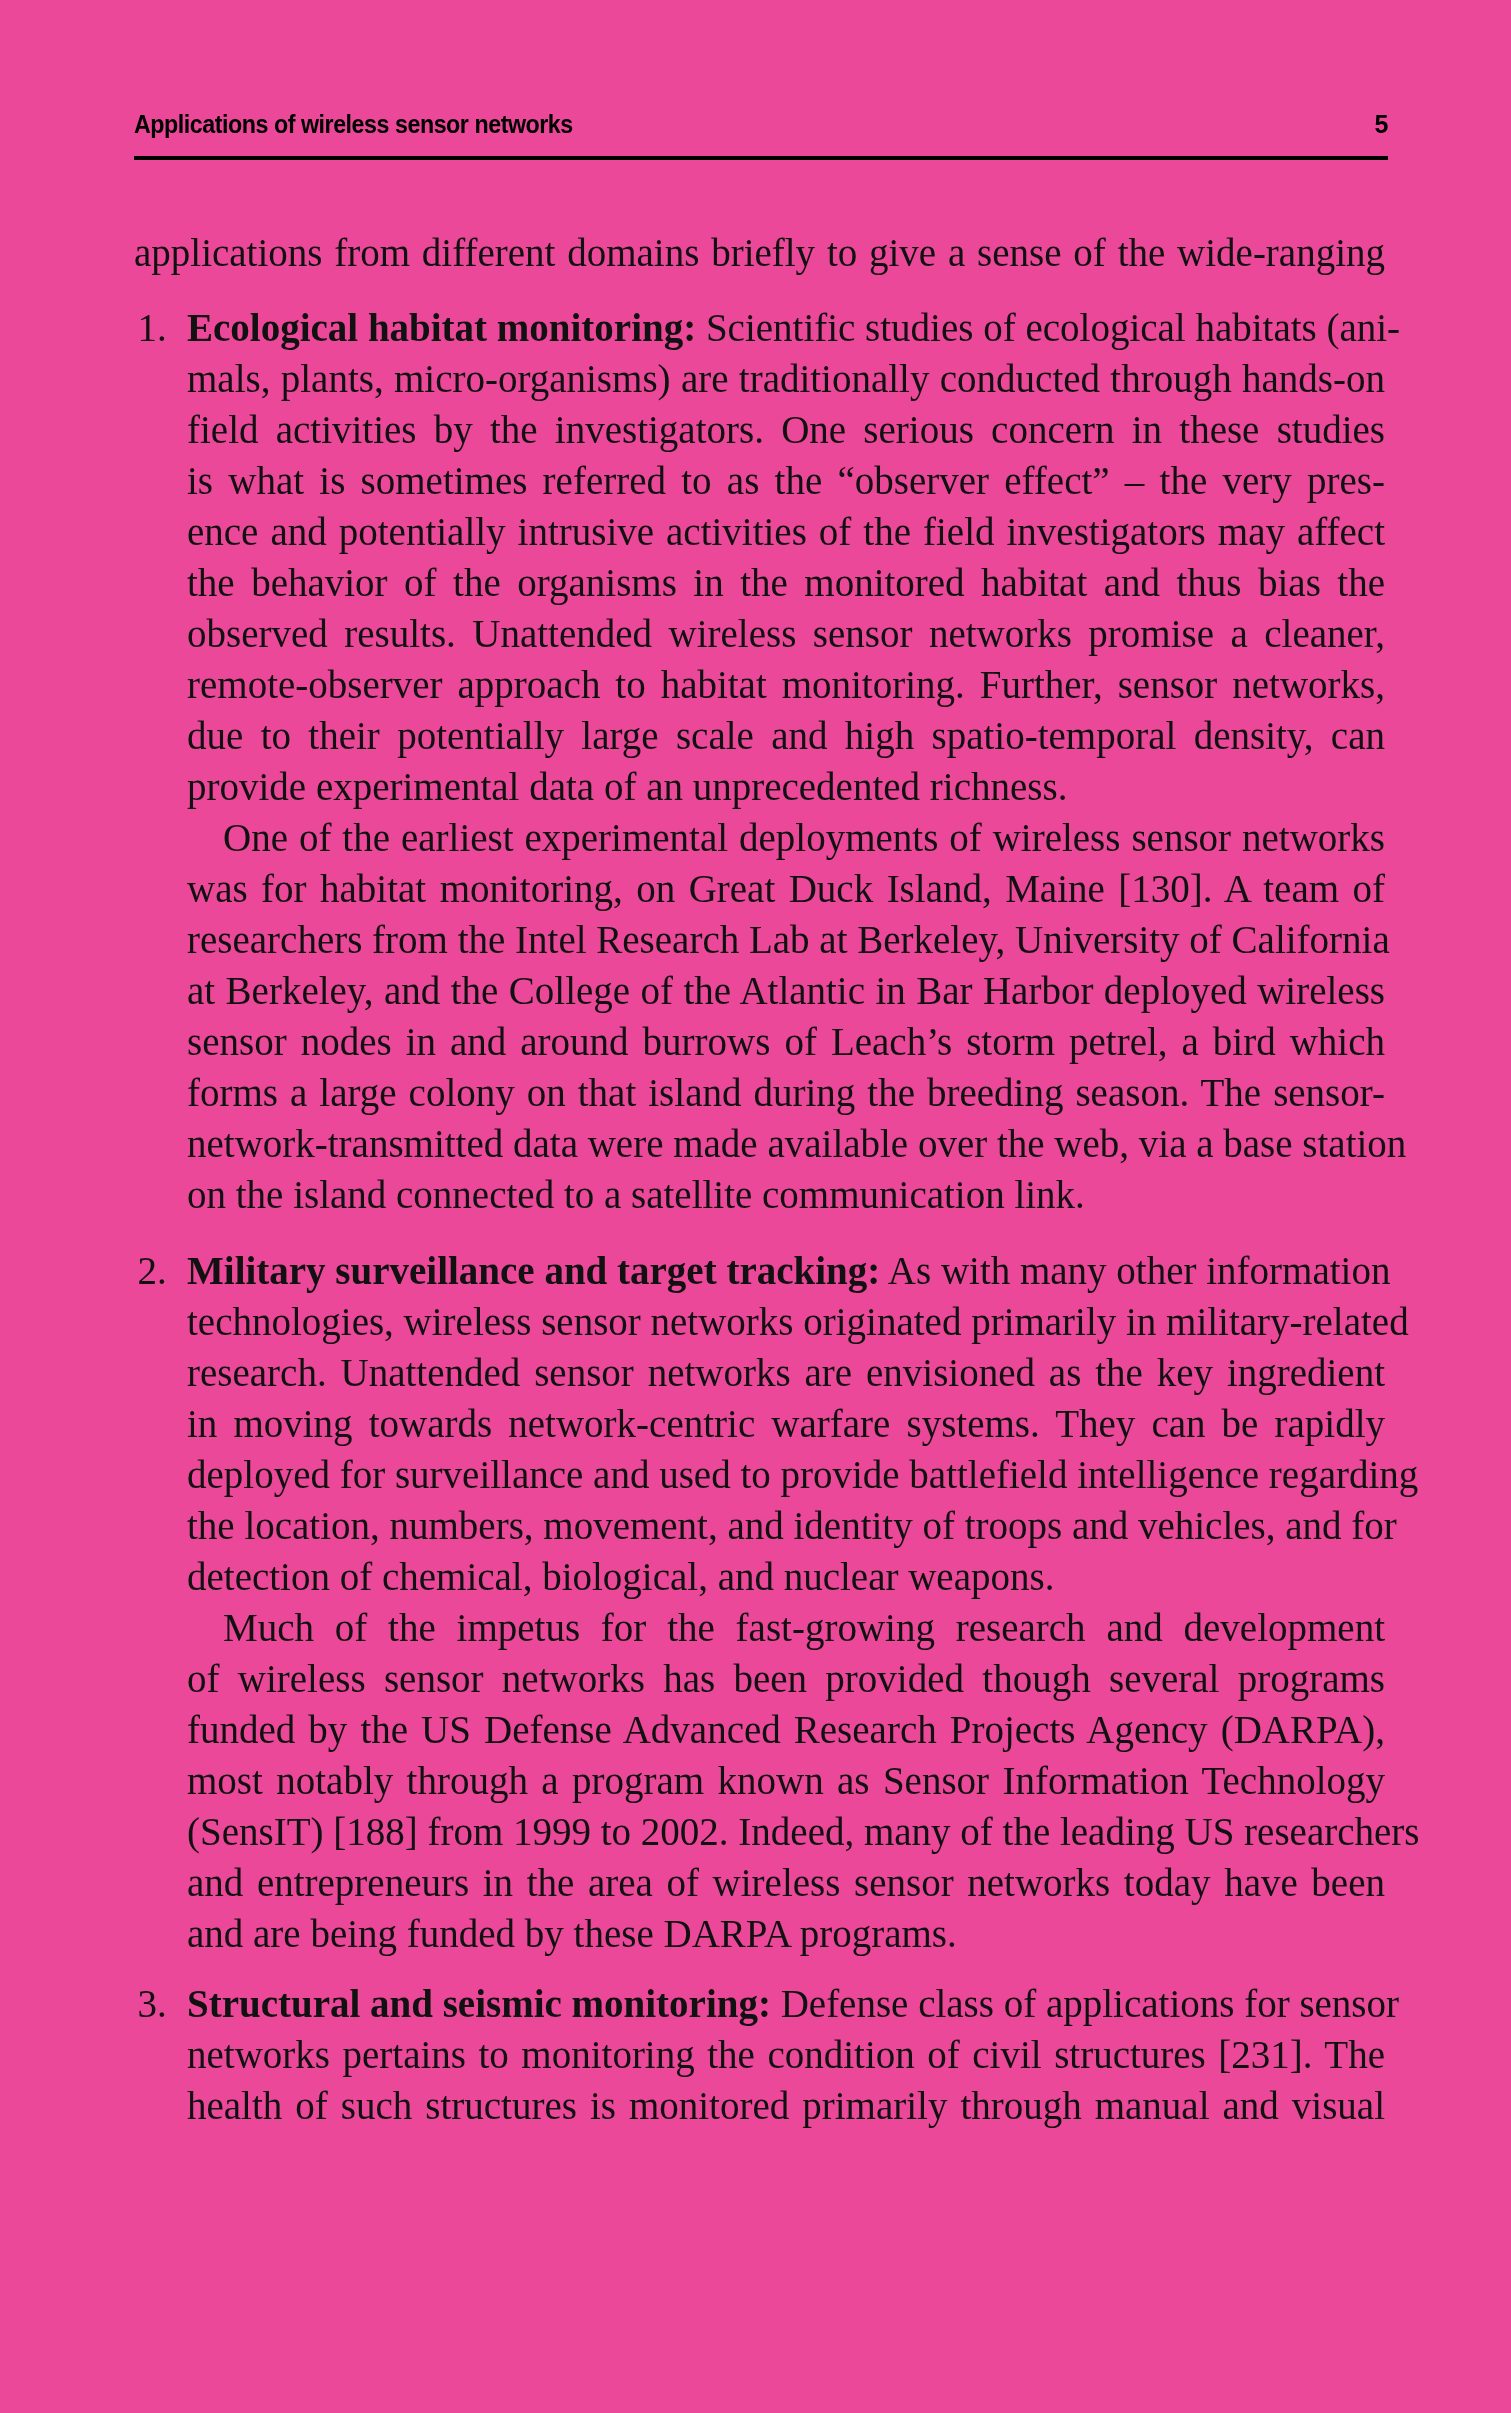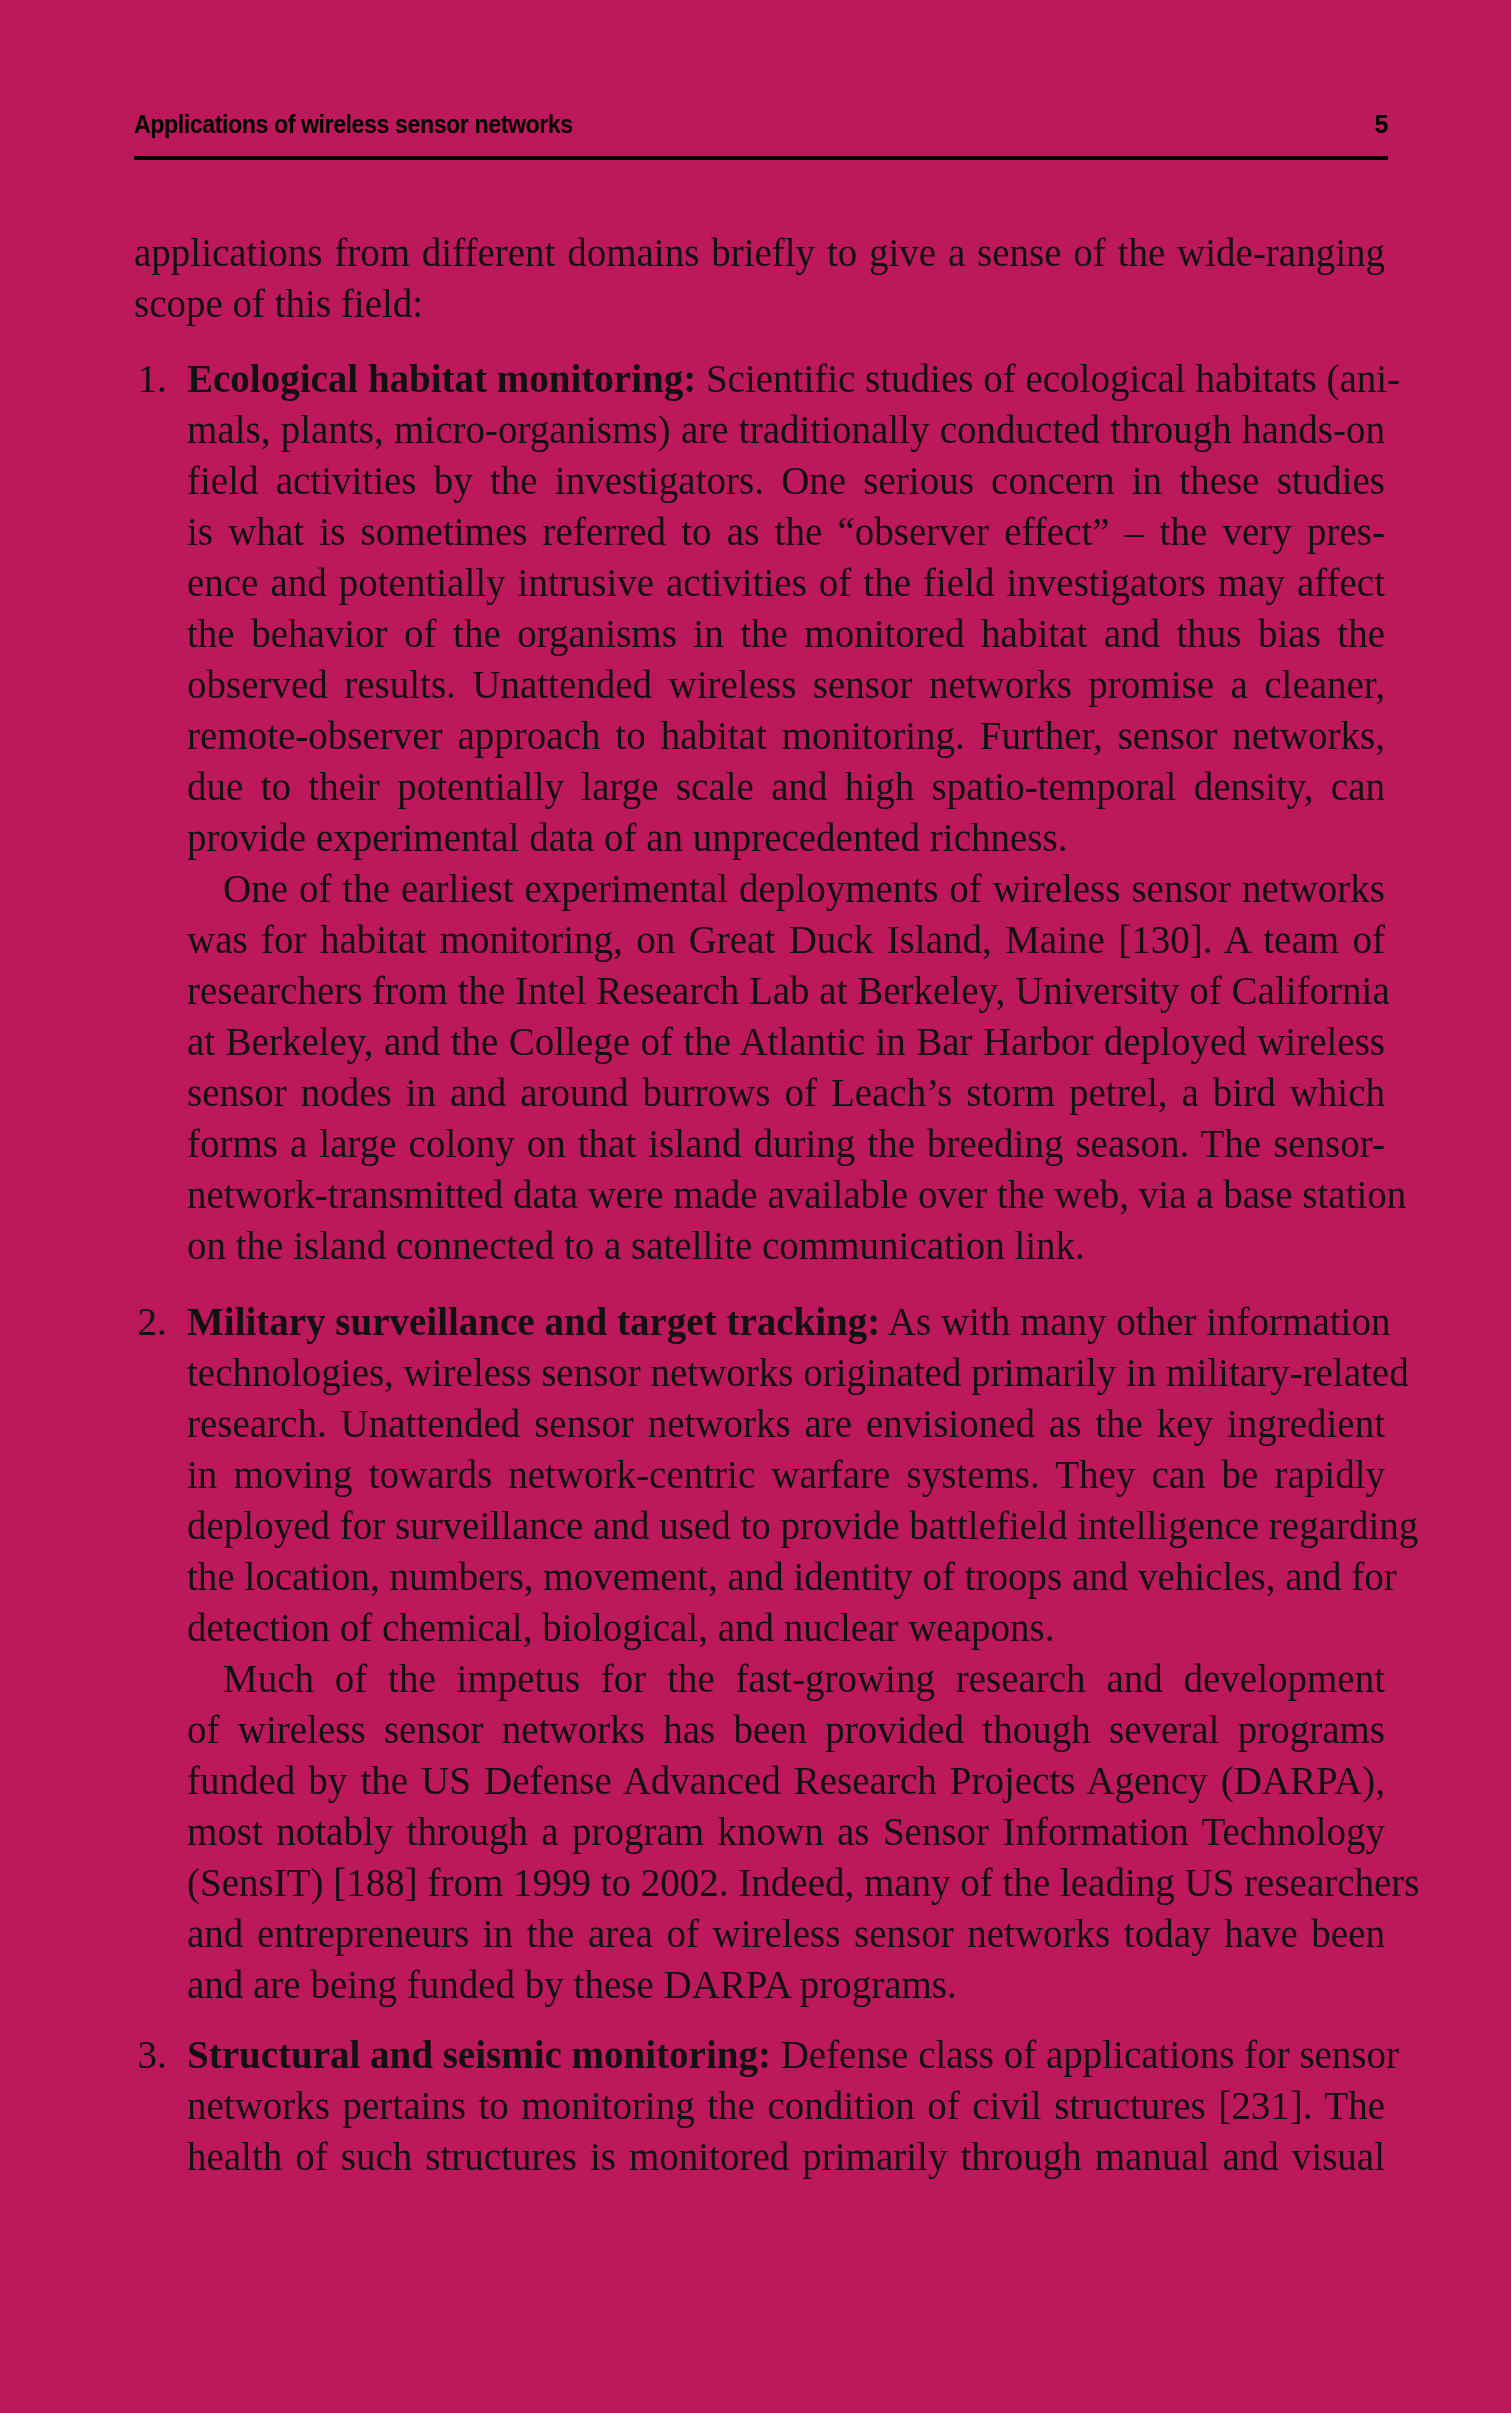--- a/index.html
+++ b/index.html
@@ -1,17 +1,17 @@
 <!DOCTYPE html>
 <html style="font-size:14px"><head>
 <meta charset="utf-8">
 <style>
   html, body { margin: 0; padding: 0; background: #ffffff; }
   body { width: 1512px; height: 2413px; position: relative; overflow: hidden; color: #111111; }
-  .page { position: absolute; left: 0; top: 0; width: 1512px; height: 2413px; background: #be185d; }
+  .page { position: absolute; left: 0; top: 0; width: 1512px; height: 2413px; background: #ec4899; }
   .running-head {
     position: absolute; left: 134px; top: 110px; width: 1254px; height: 32px;
     font-family: "Liberation Sans", sans-serif; font-weight: bold; font-size: 25px;
     color: #000; letter-spacing: -0.5px;
   }
   .running-head .title { position: absolute; left: 0; top: 0; transform: scaleX(0.93); transform-origin: left top; }
   .running-head .folio { position: absolute; right: 0; top: 0; }
   .rule { position: absolute; left: 134px; top: 156px; width: 1254px; height: 3.5px; background: #000; }
   .body {
     position: absolute; left: 134px; top: 227px; width: 1251px;
@@ -35,21 +35,20 @@
   <div class="running-head">
     <span class="title">Applications of wireless sensor networks</span>
     <span class="folio">5</span>
   </div>
   <div class="rule"></div>
 
   <div class="body">
 
     <div class="intro">
       <div class="line">applications from different domains briefly to give a sense of the wide-ranging</div>
-      <div class="line last">scope of this field:</div>
     </div>
 
     <div class="item">
       <span class="num">1.</span>
       <div class="line"><span class="bold">Ecological habitat monitoring:</span><span style="white-space: pre;"> Scientific studies of ecological habitats (ani-</span></div>
       <div class="line">mals, plants, micro-organisms) are traditionally conducted through hands-on</div>
       <div class="line">field activities by the investigators. One serious concern in these studies</div>
       <div class="line">is what is sometimes referred to as the “observer effect” – the very pres-</div>
       <div class="line">ence and potentially intrusive activities of the field investigators may affect</div>
       <div class="line">the behavior of the organisms in the monitored habitat and thus bias the</div>

